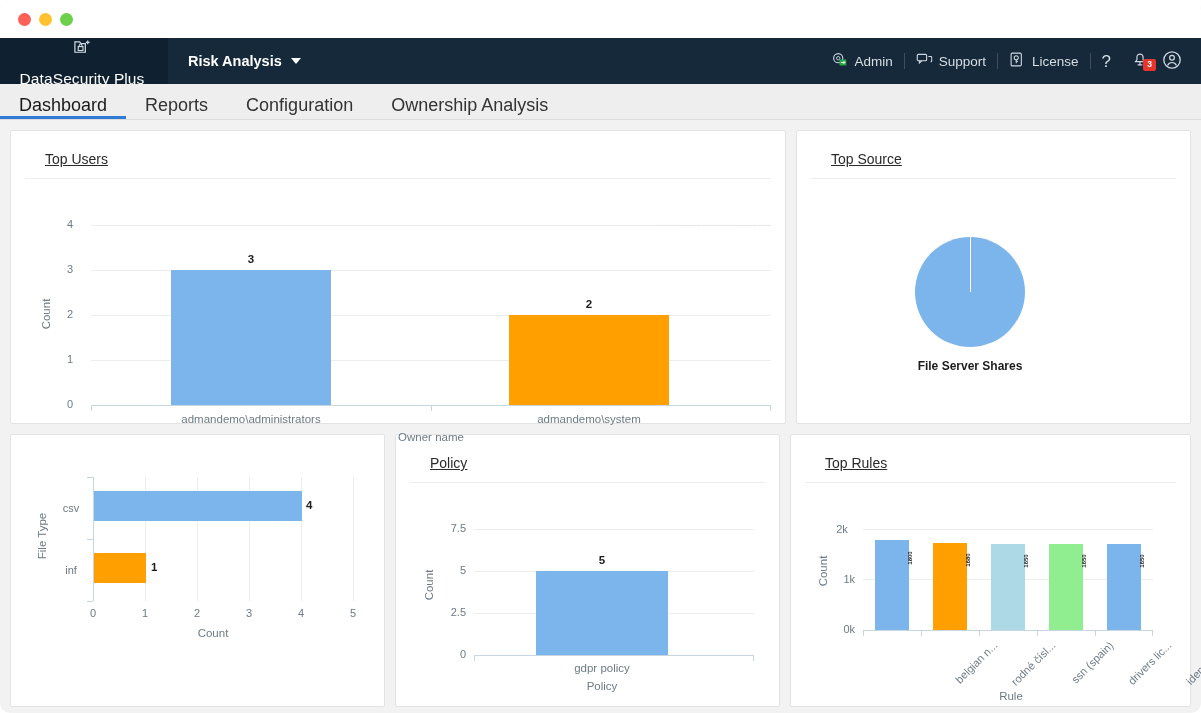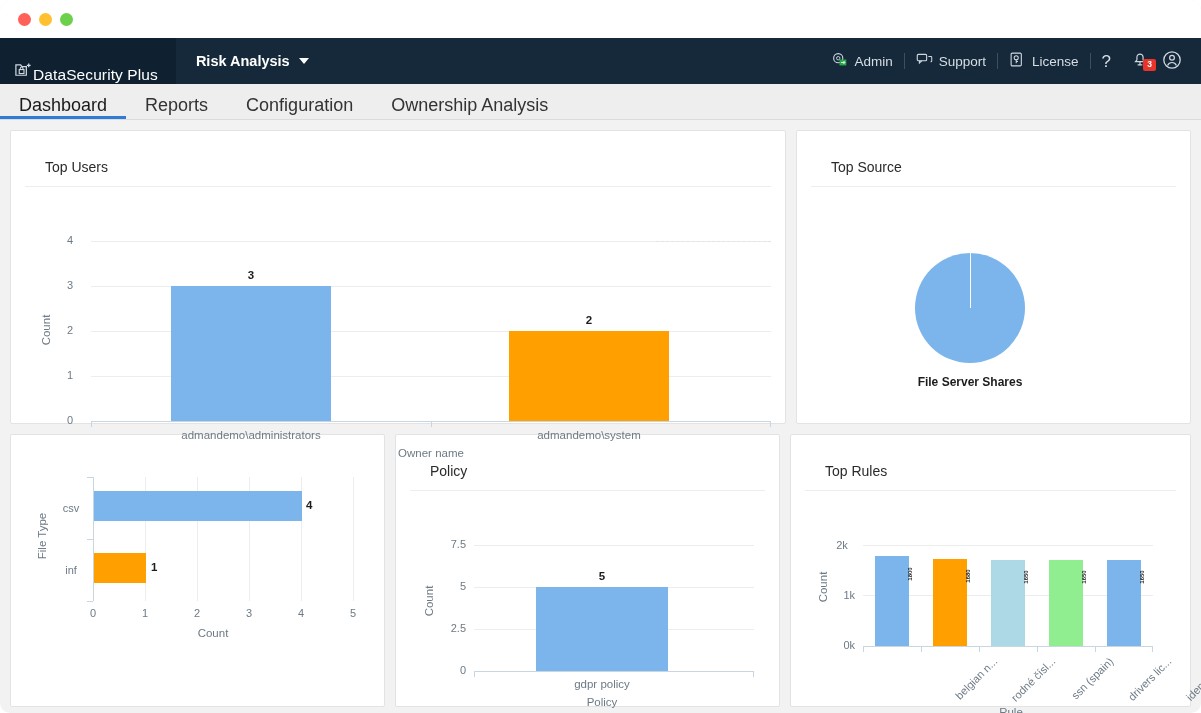--- a/index.html
+++ b/index.html
@@ -26,24 +26,25 @@
   .dot.red { background: #ff6058; }
   .dot.yellow { background: #ffc130; }
   .dot.green { background: #6dd04b; }
 
   
   .appbar {
     height: 46px; background: #15293a;
     display: flex; align-items: center; position: relative;
   }
   .brand {
-    display: flex; align-items: flex-end; 
+    display: flex; align-items: center; gap: 9px;
     padding: 0 18px 0 14px; height: 46px;
     background: #0f2130;
     min-width: 168px;
+    flex-direction: column;
   }
   .brand-name { color: #ffffff; font-size: 15.5px; letter-spacing: .1px; }
   .module {
     display: flex; align-items: center; gap: 9px;
     margin-left: 20px;
   }
   .module-name { color: #ffffff; font-size: 14.5px; font-weight: bold; }
   .caret {
     width: 0; height: 0;
     border-left: 5px solid transparent; border-right: 5px solid transparent;
@@ -84,21 +85,22 @@
   .board { padding: 10px; display: flex; flex-direction: column; gap: 10px; }
   .row { display: flex; gap: 10px; }
   .card {
     background: #ffffff; border: 1px solid #e3e3e3; border-radius: 2px;
     display: flex; flex-direction: column;
   }
   .card-title {
     font-size: 14px; color: #2a2a2a;
     padding: 16px 0 11px 20px;
     border-bottom: 1px solid #ededed;
-    margin: 12px 14px;
+    margin: 4px 14px;
+    text-decoration: underline;
   }
   .card-body { flex: 1; position: relative; }
 
   .r1 { height: 294px; }
   .r2 { height: 273px; }
   .c-topusers { width: 776px; }
   .c-topsource { flex: 1; }
   .c-filetypes { width: 375px; }
   .c-policy { width: 385px; }
   .c-toprules { flex: 1; }

